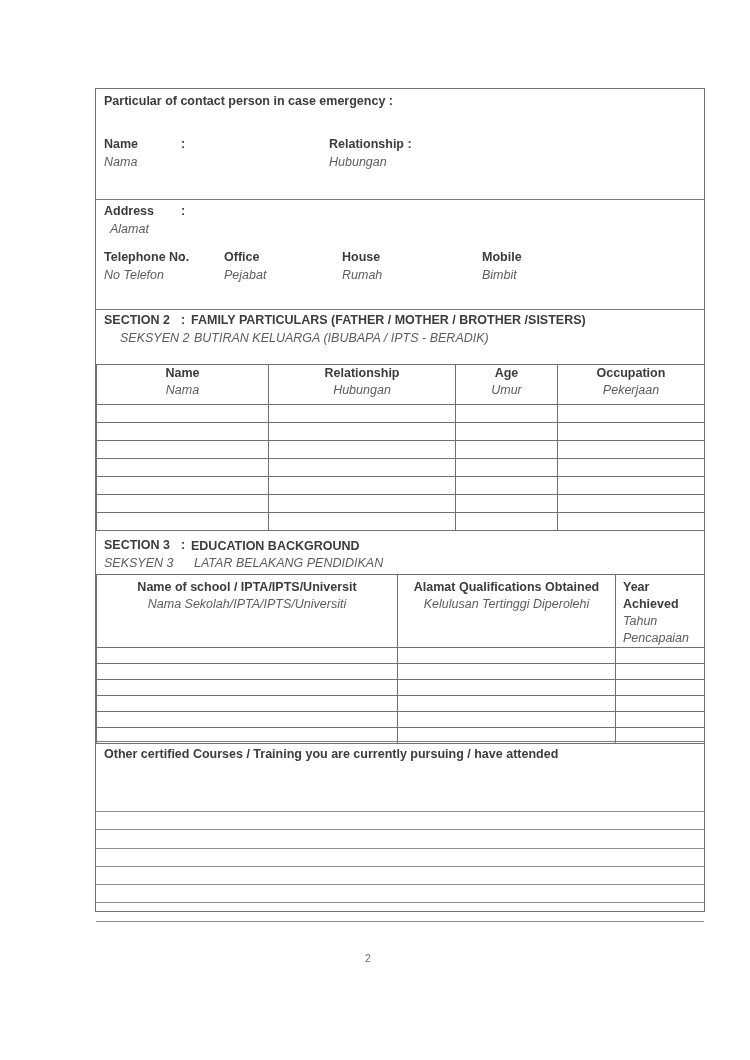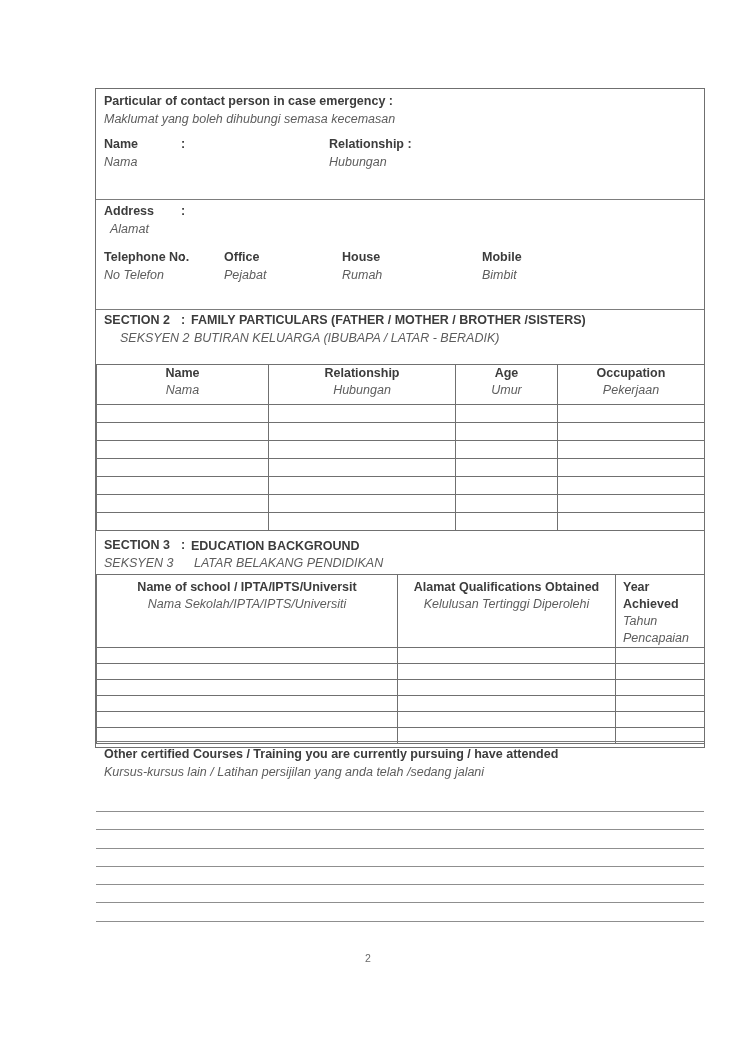--- a/index.html
+++ b/index.html
@@ -11,21 +11,21 @@
     background: #ffffff;
     font-family: "Liberation Sans", sans-serif;
     color: #3c3c3c;
     overflow: hidden;
   }
   .form-box {
     position: absolute;
     left: 95px;
     top: 88px;
     width: 610px;
-    height: 660px;
+    height: 824px;
     border: 1px solid #6f6f6f;
   }
   .t {
     position: absolute;
     white-space: nowrap;
     font-size: 12.5px;
     line-height: 15px;
   }
   .b { font-weight: bold; color: #3c3c3c; }
   .i { font-style: italic; color: #5d5d5d; }
@@ -79,21 +79,20 @@
     color: #6a6a6a;
   }
 </style>
 </head>
 <body>
 
 <div class="page">
   <div class="form-box">
 
     <span class="t b" style="left:8px; top:5px;">Particular of contact person in case emergency :</span>
-    <span class="t i" style="left:8px; top:23px;">Maklumat yang boleh dihubungi semasa kecemasan</span>
 
     <span class="t b" style="left:8px; top:48px;">Name</span>
     <span class="t b" style="left:85px; top:48px;">:</span>
     <span class="t b" style="left:233px; top:48px;text-align:right;">Relationship :</span>
     <span class="t i" style="left:8px; top:66px;">Nama</span>
     <span class="t i" style="left:233px; top:66px;">Hubungan</span>
 
     <div class="hline" style="top:110px;"></div>
 
     <span class="t b" style="left:8px; top:115px;">Address</span>
@@ -109,21 +108,21 @@
     <span class="t i" style="left:128px; top:179px;">Pejabat</span>
     <span class="t i" style="left:246px; top:179px;">Rumah</span>
     <span class="t i" style="left:386px; top:179px;">Bimbit</span>
 
     <div class="hline" style="top:220px;"></div>
 
     <span class="t b" style="left:8px; top:224px;">SECTION 2</span>
     <span class="t b" style="left:85px; top:224px;">:</span>
     <span class="t b" style="left:95px; top:224px;">FAMILY PARTICULARS (FATHER / MOTHER / BROTHER /SISTERS)</span>
     <span class="t i" style="left:8px; top:242px;margin-left:16px;">SEKSYEN 2</span>
-    <span class="t i" style="left:98px; top:242px;">BUTIRAN KELUARGA (IBUBAPA / LATAR - BERADIK)</span>
+    <span class="t i" style="left:98px; top:242px;">BUTIRAN KELUARGA (IBUBAPA / IPTS - BERADIK)</span>
 
     <table class="grid fam-table" style="top:275px;">
       <colgroup>
         <col style="width:172px">
           <col style="width:187px">
           <col style="width:102px">
           <col style="width:147px">
       </colgroup>
       <thead>
         <tr style="height:40px;">
@@ -250,21 +249,20 @@
           <tr style="height: 16px;">
             <td></td>
             <td></td>
             <td></td>
           </tr>
         </tbody>
     </table>
 
     <div class="hline" style="top:652px;"></div>
     <span class="t b" style="left:8px; top:658px;">Other certified Courses / Training you are currently pursuing / have attended</span>
-    <span class="t i" style="left:8px; top:676px;">Kursus-kursus lain / Latihan persijilan yang anda telah /sedang jalani</span>
 
     <div class="ruled">
         <div class="rline"></div>
         <div class="rline"></div>
         <div class="rline"></div>
         <div class="rline"></div>
         <div class="rline"></div>
         <div class="rline"></div>
         <div class="rline"></div>
       </div>

